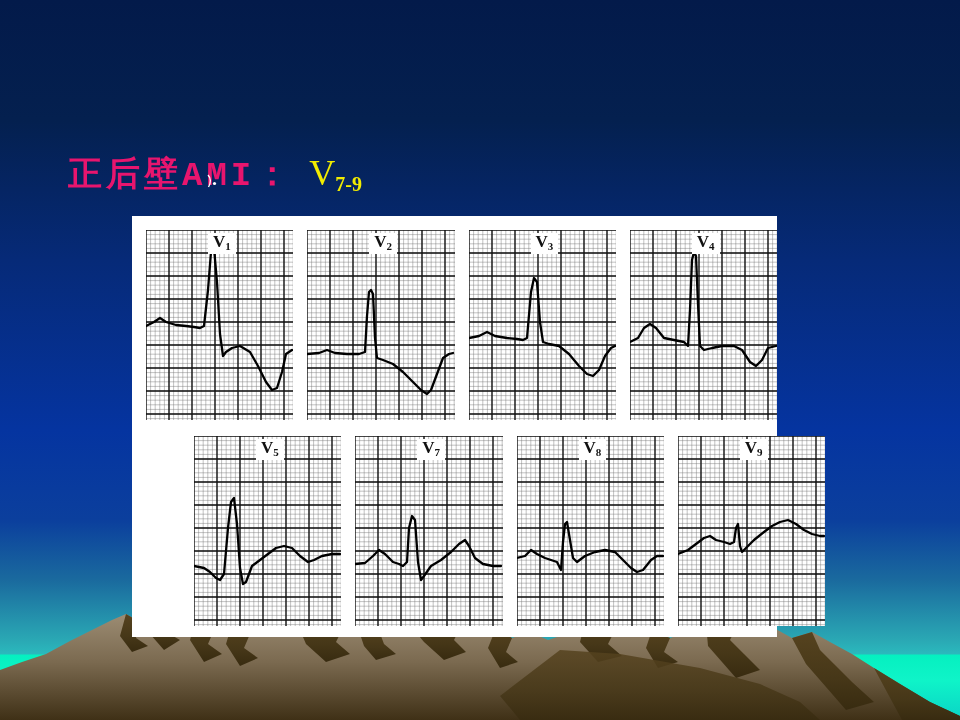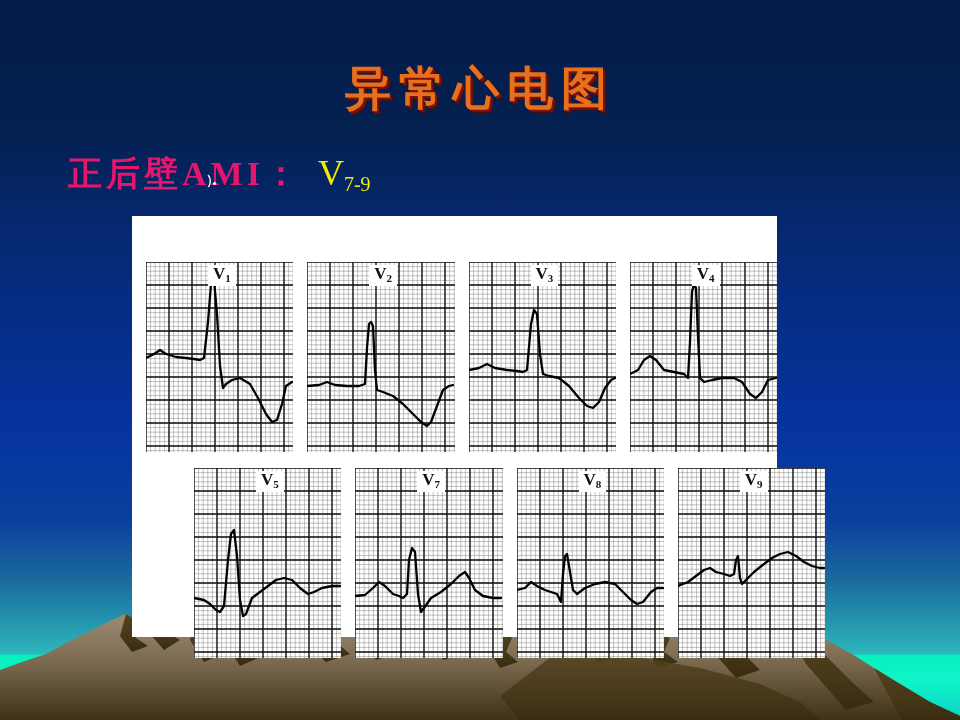--- a/index.html
+++ b/index.html
@@ -60,37 +60,38 @@
 
   
   .subtitle {
     position: absolute;
     left: 68px;
     top: 155px;
     white-space: nowrap;
     line-height: 1;
   }
   .sub-cn {
-    font-family: Liberation Serif, serif;
+    font-family: Liberation Mono, monospace;
     font-size: 34px;
     font-weight: bold;
     color: #e8156e;
     letter-spacing: 4px;
     vertical-align: baseline;
   }
   .sub-lead {
     font-family: "Liberation Serif", serif;
     font-size: 36px;
     color: #f2ec00;
     margin-left: 16px;
     vertical-align: baseline;
   }
   .sub-lead sub {
     font-size: 20px;
     vertical-align: -6px;
+    font-weight: bold;
   }
 
   
   .caret-artifact {
     position: absolute;
     left: 204px;
     top: 174px;
     width: 18px;
     height: 16px;
     pointer-events: none;
@@ -104,21 +105,20 @@
     width: 645px;
     height: 421px;
     background: #ffffff;
   }
   .ecg-row {
     position: absolute;
     left: 0;
     width: 645px;
     height: 190px;
     display: flex;
-    margin-top: 32px;
   }
   .ecg-row.row1 { top: 14px; }
   .ecg-row.row2 { top: 220px; padding-left: 48px; }
 
   .ecg-cell {
     position: relative;
     width: 148px;
     height: 190px;
     margin-left: 14px;
     overflow: hidden;
@@ -180,21 +180,20 @@
       <path d="M496,18 L512,28 L506,42 L518,52 L500,58 L488,38 Z"></path>
       <path d="M584,16 L600,9 L616,18 L608,34 L622,46 L598,52 L580,32 Z"></path>
       <path d="M652,20 L670,28 L664,42 L678,52 L658,58 L646,38 Z"></path>
       <path d="M706,14 L722,6 L738,14 L730,30 L744,44 L760,60 L736,68 L708,36 Z"></path>
       <path d="M792,28 L812,22 L820,40 L834,54 L852,72 L874,92 L846,100 L806,54 Z"></path>
       <path d="M874,58 L900,74 L930,92 L960,106 L960,110 L902,110 Z"></path>
       <path d="M560,40 L620,44 L700,58 L760,74 L800,92 L820,110 L520,110 L500,86 Z" opacity="0.85"></path>
     </g>
   </svg>
 
-  <div class="title">异常心电图</div>
 
   <div class="subtitle">
     <span class="sub-cn">正后壁AMI：</span><span class="sub-lead"><span>V</span><sub>7-9</sub></span>
   </div>
 
   <svg class="caret-artifact" viewBox="0 0 18 16">
     <path d="M4,1 C7,4 7,9 4.5,13" stroke="#ffffff" stroke-width="1.4" fill="none"></path>
     <circle cx="10.5" cy="9.5" r="1.6" fill="#ffffff"></circle>
   </svg>
 

